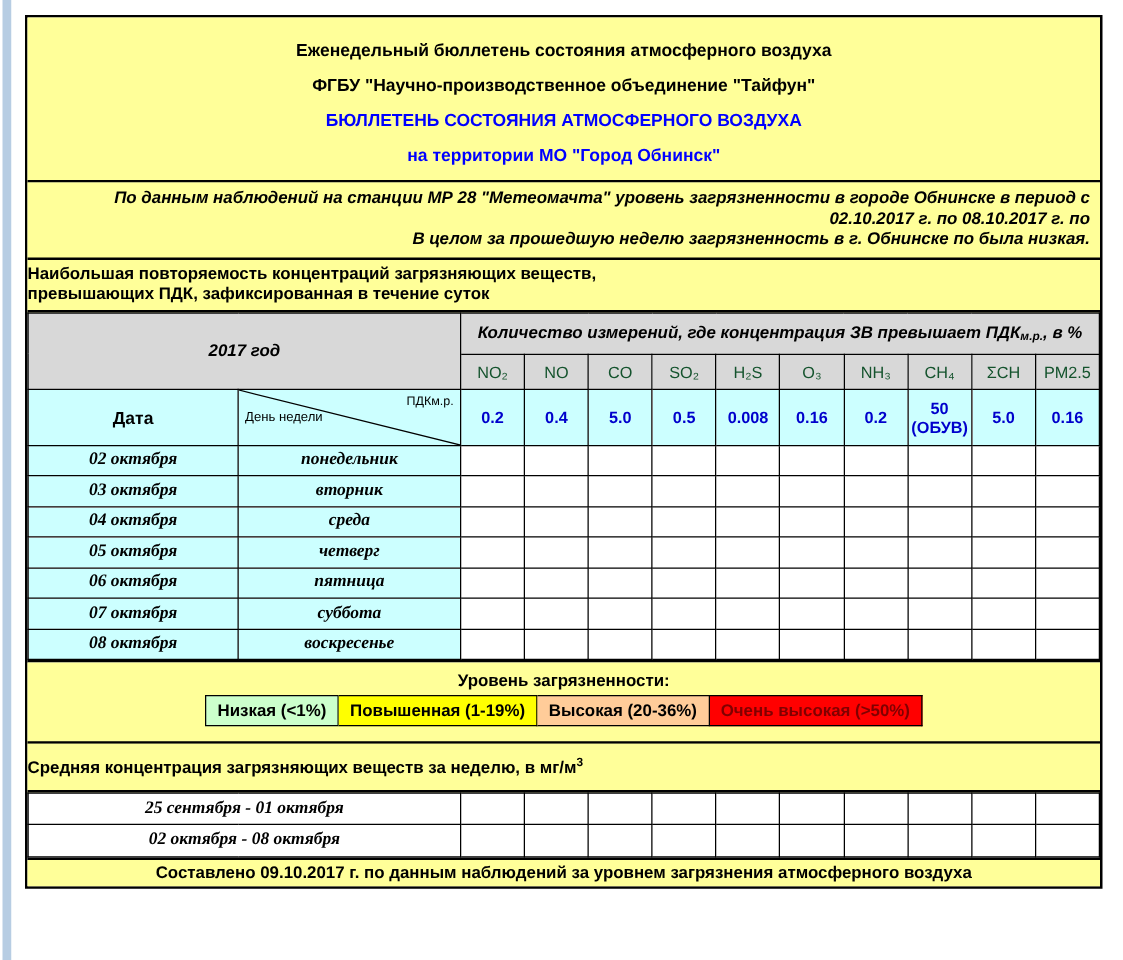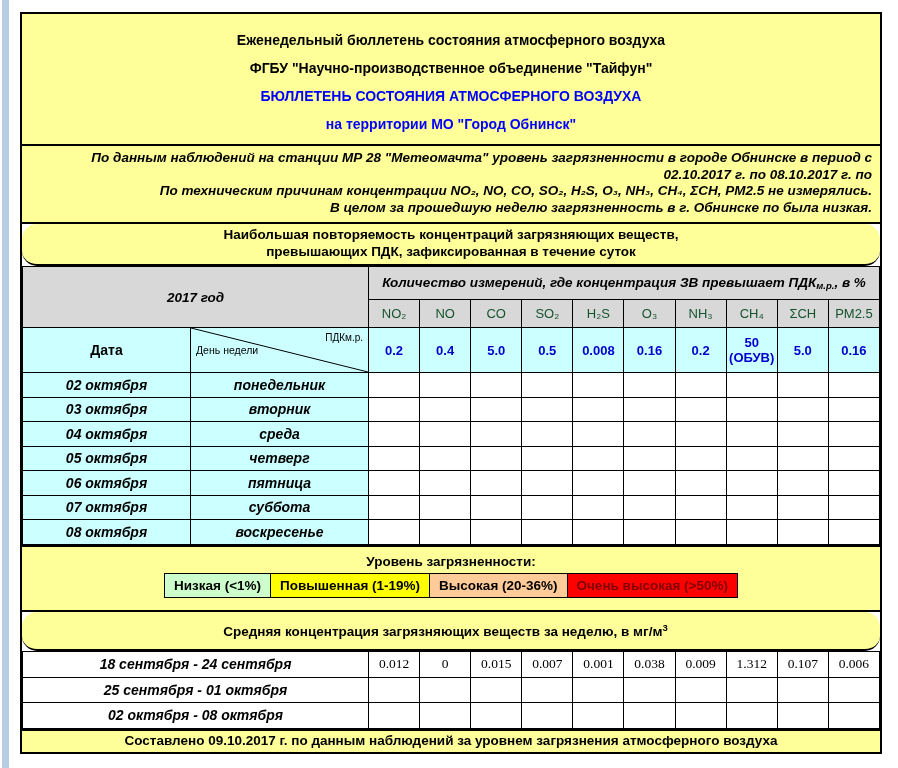--- a/index.html
+++ b/index.html
@@ -14,21 +14,21 @@
   
   .title-block { text-align: center; padding: 12px 0 6px 0; }
   .t-line { font-weight: bold; font-size: 14px; line-height: 28px; color: #000; }
   .t-line.blue { color: #0000ff; }
 
   
   .info-block { text-align: right; padding: 4px 8px 6px 8px; }
   .info-block p { font-weight: bold; font-style: italic; font-size: 13.5px; line-height: 16.5px; color: #000; }
 
   
-  .section-title { text-align: center; font-weight: bold; font-size: 13.5px; line-height: 16.5px; padding: 3px 0 4px 0; color: #000; border-radius: 15px; }
+  .section-title { font-weight: bold; font-size: 13.5px; line-height: 16.5px; padding: 3px 0 4px 0; color: #000; }
   .lower-title { padding: 8px 11px 9px 0; }
 
   
   table.grid { width: 100%; border-collapse: collapse; table-layout: fixed; }
   table.grid td { border: 1px solid #000; text-align: center; vertical-align: middle; overflow: hidden; }
   col.c-date { width: 168px; }
   col.c-day  { width: 178px; }
 
   .hdr1 td, .hdr2 td { background: #d8d8d8; }
   td.year { font-weight: bold; font-style: italic; font-size: 13.5px; color: #000; }
@@ -39,21 +39,21 @@
   td.date-label { font-weight: bold; font-size: 14px; color: #000; }
   td.pdkv, td.pdkccv { font-weight: bold; font-size: 13px; color: #0000cc; line-height: 15px; }
 
   td.diag-cell { position: relative; padding: 0; }
   .diag-svg { position: absolute; left: 0; top: 0; width: 100%; height: 100%; display: block; }
   .diag-top { position: absolute; top: 4px; right: 5px; font-size: 10px; color: #000; }
   .diag-bottom { position: absolute; bottom: 16px; left: 5px; font-size: 10.5px; color: #000; }
 
   .day-row td { height: 24.5px; background: #ffffff; }
   td.d-date, td.d-day, td.week {
-    background: #ccffff; font-family: Liberation Sans, sans-serif;
+    background: #ccffff; font-family: Liberation Serif, serif;
     font-weight: bold; font-style: italic; font-size: 14px; color: #000;
   }
 
   
   .legend-block { text-align: center; padding: 5px 0 12px 0; }
   .legend-title { font-weight: bold; font-size: 13.5px; line-height: 19px; color: #000; }
   .legend-row { display: flex; justify-content: center; margin-top: 2px; text-align: center; }
   .legend-item { border: 1px solid #000; border-left-width: 0; padding: 4px 9px; font-weight: bold; font-size: 13.5px; white-space: nowrap; }
   .legend-item:first-child { border-left-width: 1px; }
 
@@ -80,21 +80,20 @@
 
     <div class="sec yellow title-block">
       <div class="t-line">Еженедельный бюллетень состояния атмосферного воздуха</div>
       <div class="t-line">ФГБУ "Научно-производственное объединение "Тайфун"</div>
       <div class="t-line blue">БЮЛЛЕТЕНЬ СОСТОЯНИЯ АТМОСФЕРНОГО ВОЗДУХА</div>
       <div class="t-line blue">на территории МО "Город Обнинск"</div>
     </div>
 
     <div class="sec yellow info-block">
       <p>По данным наблюдений на станции МР 28 "Метеомачта" уровень загрязненности в городе Обнинске в период с 02.10.2017 г. по 08.10.2017 г. по</p>
-      <p>По техническим причинам концентрации NO₂, NO, CO, SO₂, H₂S, O₃, NH₃, CH₄, ΣCH, PM2.5 не измерялись.</p>
       <p>В целом за прошедшую неделю загрязненность в г. Обнинске по была низкая.</p>
     </div>
 
     <div class="sec yellow section-title">
       <div>Наибольшая повторяемость концентраций загрязняющих веществ,</div>
       <div>превышающих ПДК, зафиксированная в течение суток</div>
     </div>
 
     <div class="sec">
       <table class="grid upper">
@@ -276,33 +275,20 @@
             <col>
             <col>
             <col>
             <col>
             <col>
             <col>
             <col>
         </colgroup>
         <tbody>
           <tr class="week-row">
-            <td colspan="2" class="week">18 сентября - 24 сентября</td>
-            <td class="val">0.012</td>
-            <td class="val">0</td>
-            <td class="val">0.015</td>
-            <td class="val">0.007</td>
-            <td class="val">0.001</td>
-            <td class="val">0.038</td>
-            <td class="val">0.009</td>
-            <td class="val">1.312</td>
-            <td class="val">0.107</td>
-            <td class="val">0.006</td>
-          </tr>
-          <tr class="week-row">
             <td colspan="2" class="week">25 сентября - 01 октября</td>
             <td></td>
               <td></td>
               <td></td>
               <td></td>
               <td></td>
               <td></td>
               <td></td>
               <td></td>
               <td></td>

